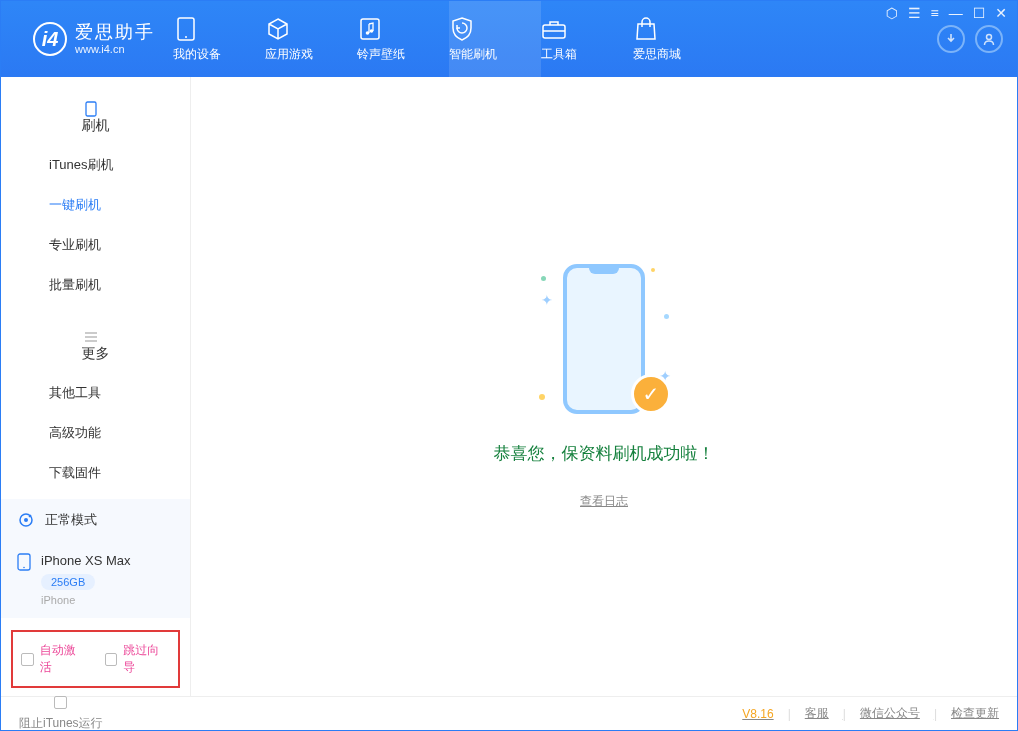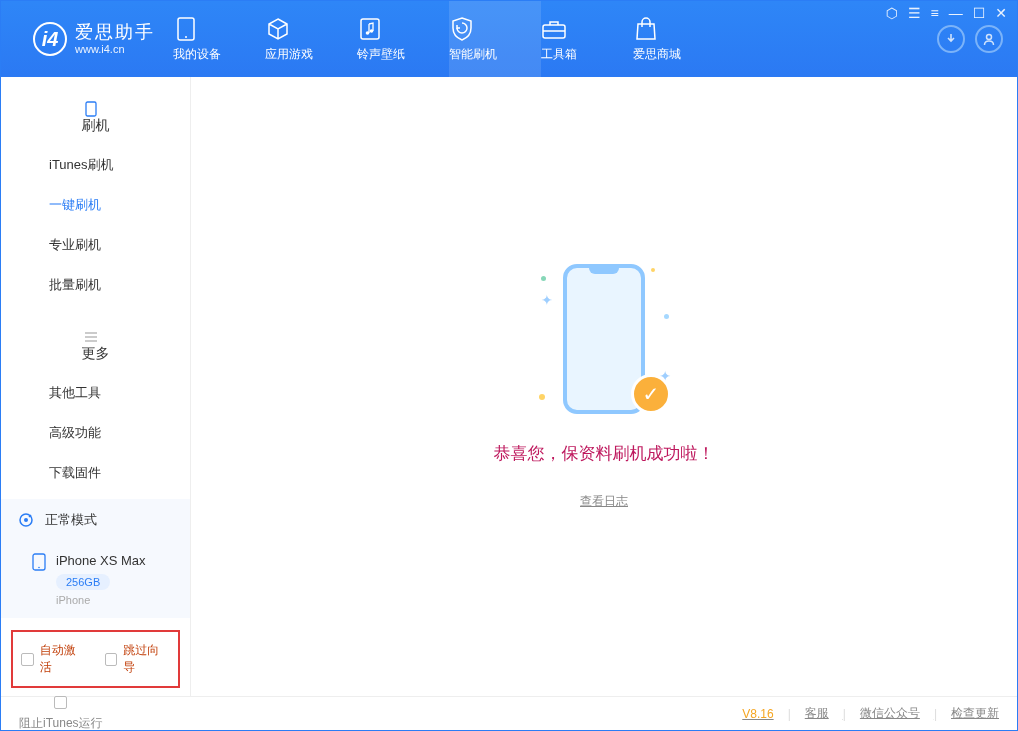--- a/index.html
+++ b/index.html
@@ -22,40 +22,40 @@
 .body { flex: 1; display: flex; overflow: hidden; }
 .sidebar { width: 190px; border-right: 1px solid #eee; display: flex; flex-direction: column; }
 .side-section { padding-top: 14px; }
 .section-header { display: flex; align-items: center; padding: 10px 20px; font-size: 14px; color: #333; flex-direction: column; }
 .section-header .ico { width: 16px; height: 16px; margin-right: 10px; display: inline-flex; align-items: center; justify-content: center; }
 .side-item { padding: 11px 20px 11px 48px; font-size: 13px; color: #333; cursor: pointer; }
 .side-item.active { color: #2b7df5; }
 .side-spacer { flex: 1; }
 .device-block { background: #f6f9fe; padding: 12px 16px; margin: 6px 0 0 0; display: flex; font-size: 13px; color: #333; }
 .device-block .dico { width: 18px; height: 18px; margin-right: 10px; display: inline-flex; align-items: center; justify-content: center; }
-.device-info { padding: 12px 31px; background: #f6f9fe; }
+.device-info { padding: 12px 16px; background: #f6f9fe; }
 .device-info-wrap { display:flex; align-items:flex-start;}
 .badge { display: inline-block; background: #e6f0ff; color: #2b7df5; font-size: 11px; padding: 2px 10px; border-radius: 10px; margin-top: 6px; }
 .dev-sub { font-size: 11px; color: #aaa; margin-top: 4px; }
 .checkbox-row { border: 2px solid #e13a3a; margin: 12px 10px 8px 10px; padding: 10px 8px; display: flex; gap: 18px; align-items: center; }
-.cb { display: flex; align-items: center; gap: 6px; font-size: 12px; color: #c2410c; cursor: pointer; }
+.cb { display: flex; align-items: center; gap: 6px; font-size: 12px; color: #ec4899; cursor: pointer; }
 .cb-box { width: 13px; height: 13px; border: 1px solid #bbb; border-radius: 2px; background: #fff; }
 .main { flex: 1; display: flex; flex-direction: column; align-items: center; justify-content: center; position: relative; }
 .success-illust { position: relative; width: 130px; height: 160px; margin-bottom: 18px; }
 .phone { width: 82px; height: 150px; border: 4px solid #8fc8ff; border-radius: 14px; background: #e9f5ff; position: absolute; left: 24px; top: 0; }
 .phone .notch { width: 30px; height: 6px; background: #8fc8ff; border-radius: 0 0 6px 6px; position: absolute; top: 0; left: 50%; transform: translateX(-50%); }
 .check-badge { position: absolute; right: -2px; bottom: 10px; width: 40px; height: 40px; border-radius: 50%; background: #fbb03b; border: 3px solid #fff; display: flex; align-items: center; justify-content: center; color: #fff; font-size: 20px; }
 .dot { position: absolute; border-radius: 50%; }
 .d1 { width: 5px; height: 5px; background: #87d7b8; top: 12px; left: 2px;}
 .d2 { width: 4px; height: 4px; background: #ffd466; top: 4px; right: 14px;}
 .d3 { width: 6px; height: 6px; background: #ffd466; bottom: 24px; left: 0;}
 .d4 { width: 5px; height: 5px; background: #a6d8ff; top: 50px; right: 0;}
 .sparkle { position: absolute; font-size: 14px; color: #9fcfff; }
 .s1 { top: 28px; left: 2px; } .s2 { bottom: 40px; right: -2px; }
-.success-text { font-size: 17px; color: #be185d; margin-bottom: 28px; }
+.success-text { font-size: 17px; color: #15803d; margin-bottom: 28px; }
 .ok-btn { width: 140px; height: 36px; border: 1px solid #ddd; background: #fff; font-size: 14px; color: #333; cursor: pointer; margin-bottom: 20px; }
 .log-link { font-size: 12px; color: #888; text-decoration: underline; cursor: pointer; }
 .footer { height: 34px; border-top: 1px solid #eee; display: flex; align-items: center; padding: 0 18px; font-size: 12px; color: #888; }
 .footer .cb { color: #888; flex-direction: column; }
 .footer-right { margin-left: auto; display: flex; align-items: center; gap: 14px; text-decoration: underline; }
 .footer-right .ver { color: #f5a623; }
 .footer-right .divider { color: #ddd; }
 .footer-right a { color: #888; cursor: pointer; }
 svg { display: block; }
 </style>

